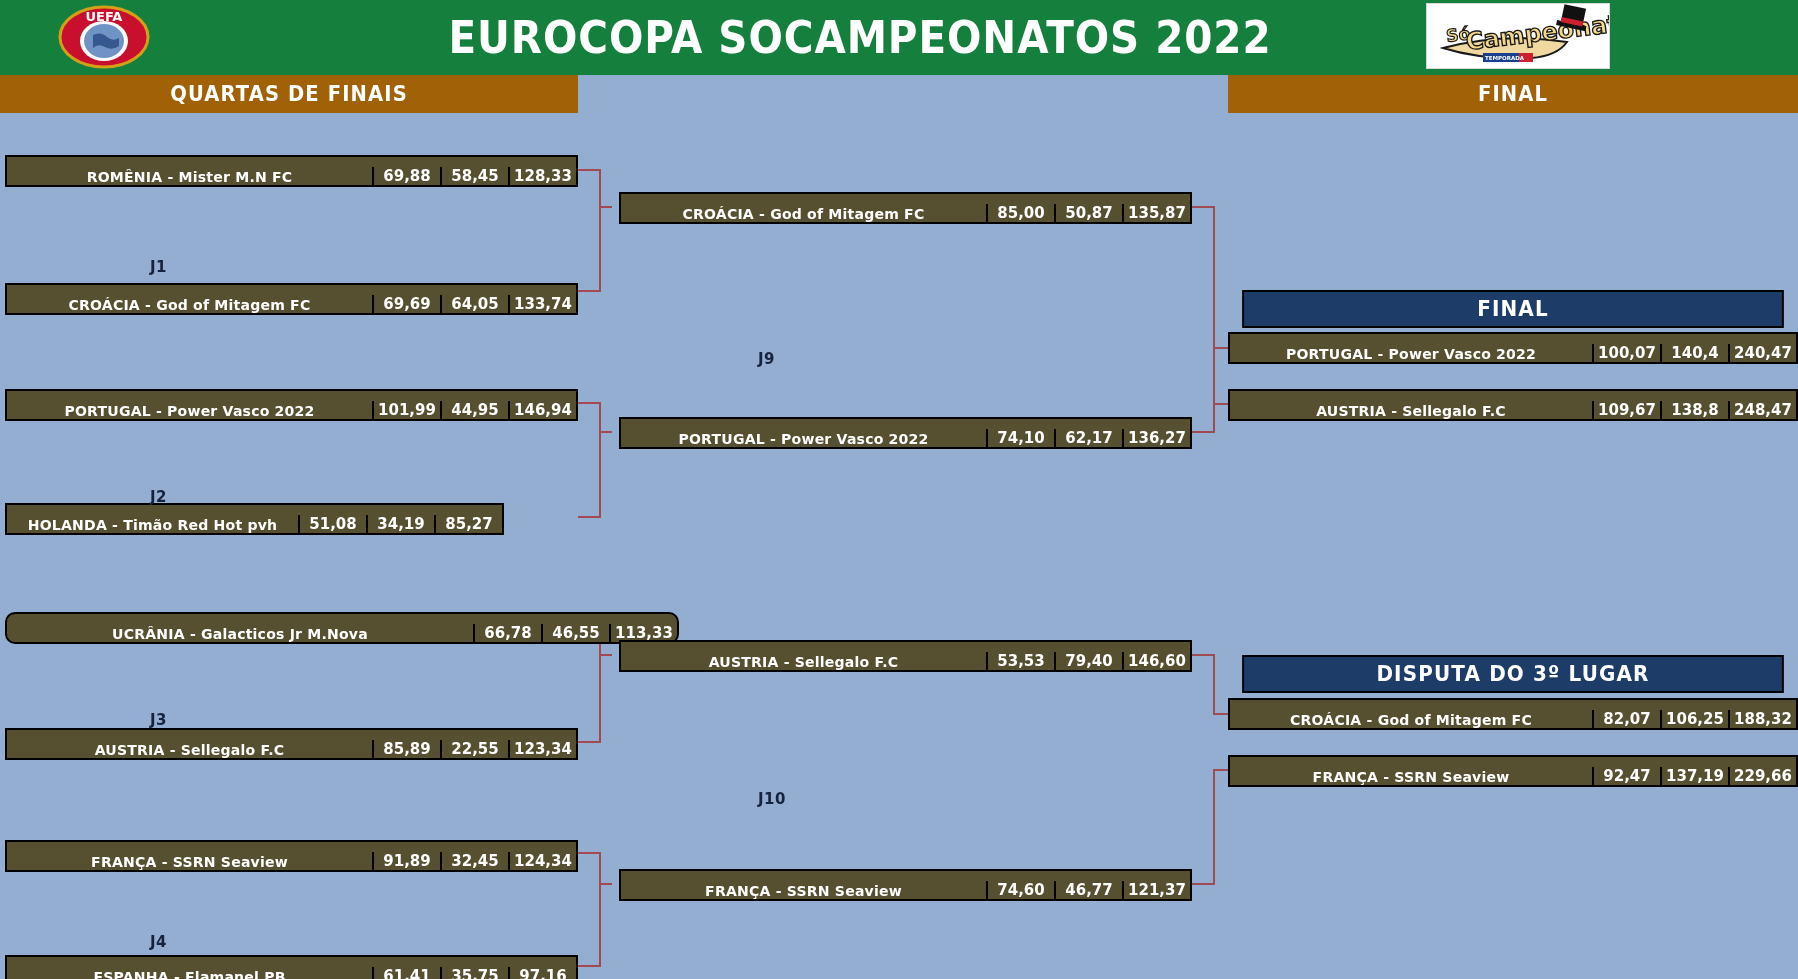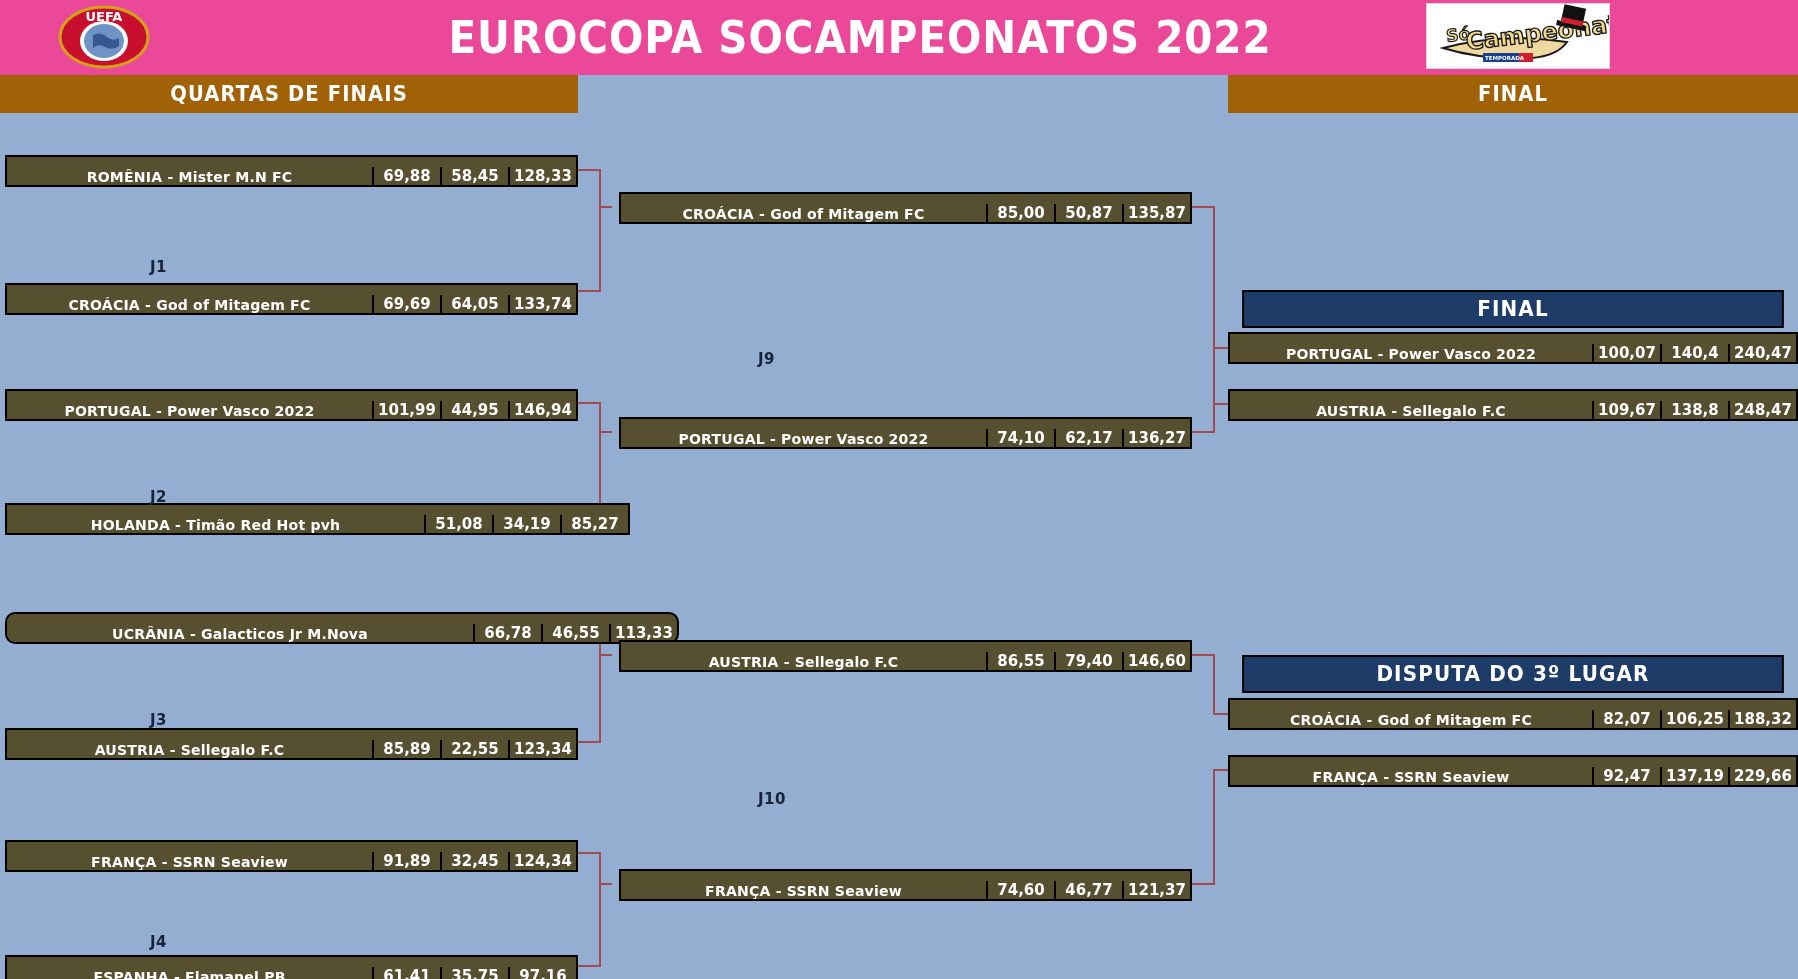--- a/index.html
+++ b/index.html
@@ -7,21 +7,21 @@
     width: 1798px; height: 979px;
     background: #94aed2;
     font-family: "Liberation Sans", sans-serif;
     overflow: hidden;
   }
   #root { position: relative; width: 1798px; height: 979px; background: #94aed2; }
 
   
   .banner {
     position: absolute; left: 0; top: 0; width: 1798px; height: 75px;
-    background: #ec4899;
+    background: #15803d;
   }
   .uefa-logo {
     position: absolute; left: 57px; top: 5px; width: 94px; height: 65px;
   }
   .banner-title {
     position: absolute; left: 300px; top: 0; width: 1120px; height: 75px;
     display: flex; align-items: center; justify-content: center;
     color: #ffffff;
     font-family: "DejaVu Sans", sans-serif;
     font-size: 44px; font-weight: bold;
@@ -173,21 +173,21 @@
         <div class="sc">64,05</div>
         <div class="sc">133,74</div>
       </div>
       <div class="jlabel" style="left: 150px; top: 228px;">J1</div>
       <div class="row narrow" style="left: 5px; top: 389px; width: 573px;">
         <div class="team">PORTUGAL - Power Vasco 2022</div>
         <div class="sc">101,99</div>
         <div class="sc">44,95</div>
         <div class="sc">146,94</div>
       </div>
-      <div class="row narrow" style="left: 5px; top: 503px; width: 625px;">
+      <div class="row narrow" style="left: 5px; top: 503px; width: 499px;">
         <div class="team">HOLANDA - Timão Red Hot pvh</div>
         <div class="sc">51,08</div>
         <div class="sc">34,19</div>
         <div class="sc">85,27</div>
       </div>
       <div class="jlabel" style="left: 150px; top: 458px;">J2</div>
       <div class="row narrow" style="left: 5px; top: 612px; width: 674px; border-radius: 10px;">
         <div class="team">UCRÂNIA - Galacticos Jr M.Nova</div>
         <div class="sc">66,78</div>
         <div class="sc">46,55</div>
@@ -221,21 +221,21 @@
       </div>
       <div class="row narrow" style="left: 619px; top: 417px; width: 573px;">
         <div class="team">PORTUGAL - Power Vasco 2022</div>
         <div class="sc">74,10</div>
         <div class="sc">62,17</div>
         <div class="sc">136,27</div>
       </div>
       <div class="jlabel" style="left: 758px; top: 320px;">J9</div>
       <div class="row narrow" style="left: 619px; top: 640px; width: 573px;">
         <div class="team">AUSTRIA - Sellegalo F.C</div>
-        <div class="sc">86,55</div>
+        <div class="sc">53,53</div>
         <div class="sc">79,40</div>
         <div class="sc">146,60</div>
       </div>
       <div class="row narrow" style="left: 619px; top: 869px; width: 573px;">
         <div class="team">FRANÇA - SSRN Seaview</div>
         <div class="sc">74,60</div>
         <div class="sc">46,77</div>
         <div class="sc">121,37</div>
       </div>
       <div class="jlabel" style="left: 758px; top: 760px;">J10</div>

